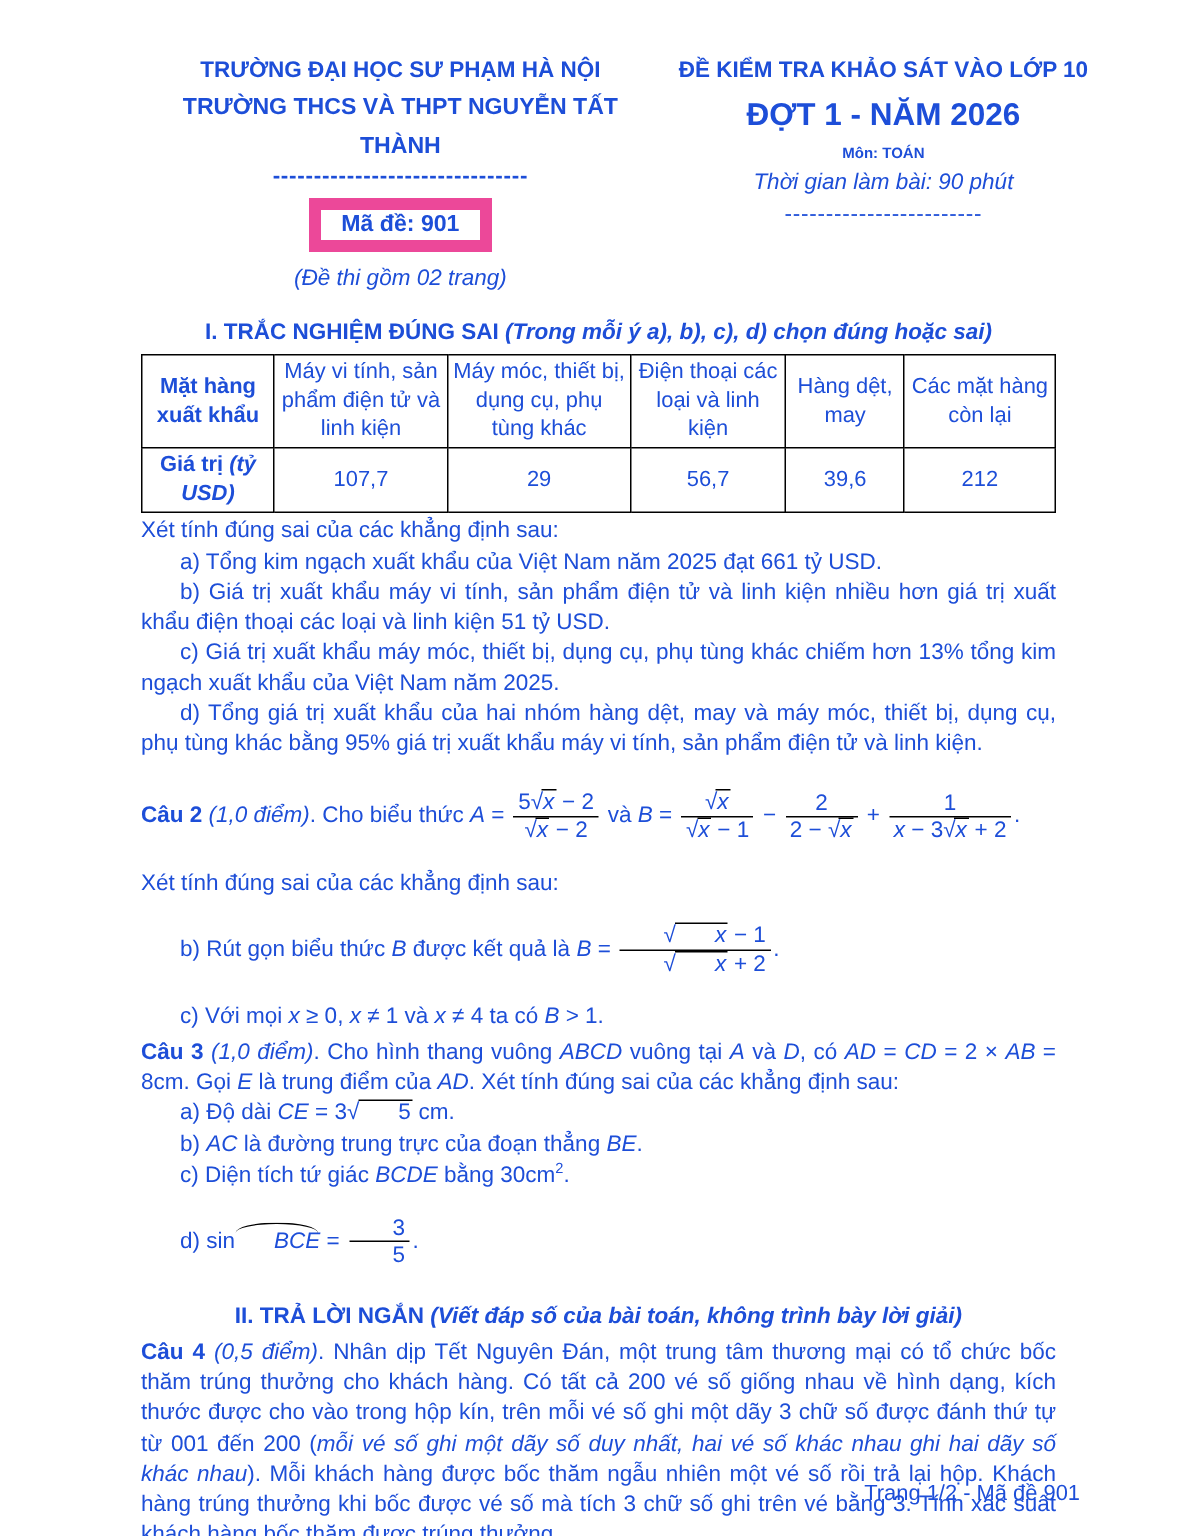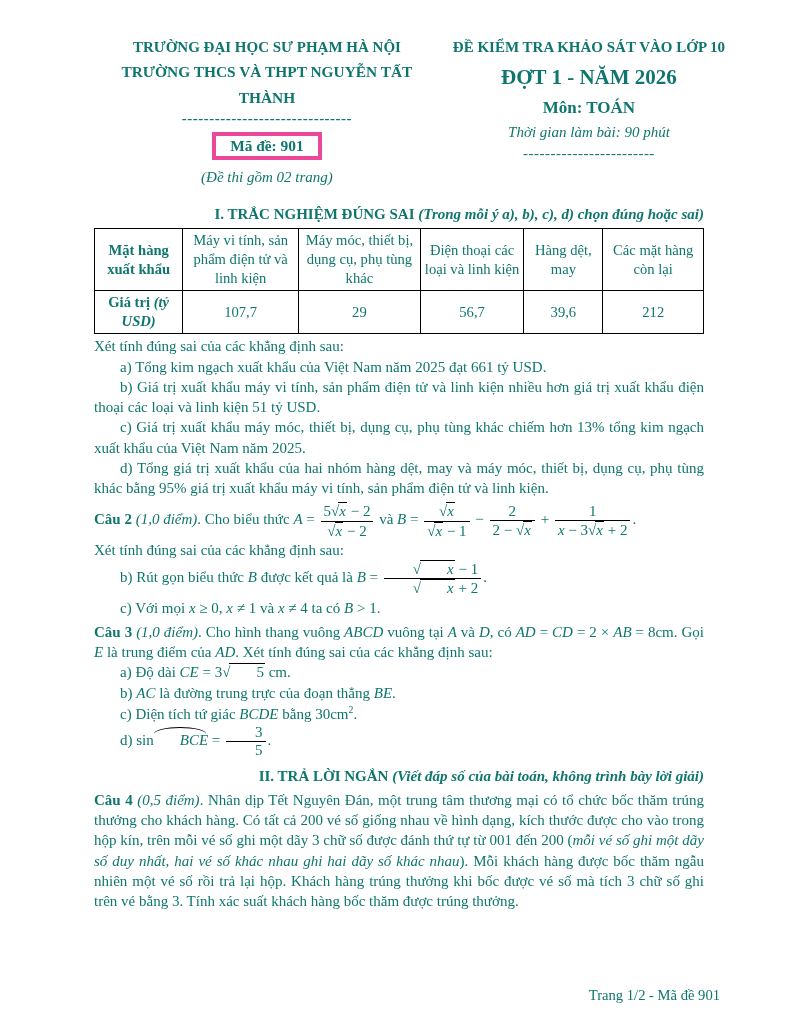--- a/index.html
+++ b/index.html
@@ -1,54 +1,54 @@
 <!DOCTYPE html>
 <html><head>
 <meta charset="utf-8">
 <style>
   *{margin:0;padding:0;box-sizing:border-box;}
   html,body{background:#ffffff;}
   .page{
     width:792px;height:1024px;margin:0 auto;background:#fff;position:relative;overflow:hidden;
-    font-family:Liberation Serif, serif;font-size:15px;color:#0f766e;
+    font-family:Liberation Sans, sans-serif;font-size:15px;color:#1d4ed8;
     padding:36px 88px 20px 94px;
   }
   .bold{font-weight:700;}
   .italic{font-style:italic;}
 
   
   .header{display:flex;justify-content:space-between;align-items:flex-start;margin-right:-34px;}
   .header-left{width:348px;text-align:center;}
   .header-right{width:300px;text-align:center;}
   .hl-line1{font-weight:700;font-size:15px;line-height:1.5;}
   .hl-line2{font-weight:700;font-size:15.4px;line-height:1.75;}
   .hl-dashes{font-weight:700;line-height:.85;letter-spacing:.5px;}
-  .made-box{display:inline-block;border:4px solid #ec4899;font-weight:700;font-size:15.4px;padding:1px 14px;margin-top:7px;}
+  .made-box{display:inline-block;border:8px solid #ec4899;font-weight:700;font-size:15.4px;padding:1px 14px;margin-top:7px;}
   .hl-note{font-style:italic;margin-top:9px;}
   .hr-line1{font-weight:700;font-size:15px;line-height:1.5;}
   .hr-line2{font-weight:700;font-size:21px;line-height:1.75;}
-  .hr-line3{font-weight:700;font-size:17px;line-height:1.5;}
+  .hr-line3{font-weight:700;font-size:10px;line-height:1.5;}
   .hr-line4{font-style:italic;line-height:1.55;}
   .hr-dashes{line-height:1.25;letter-spacing:.5px;}
 
   
   .body{margin-top:18px;}
   p{margin:0;line-height:1.35;text-align:justify;}
-  .sec-title{margin-top:6px;text-align:right;}
+  .sec-title{margin-top:6px;text-align:center;}
   .q-intro{margin-top:4px;}
   .item{text-indent:26px;}
 
   
   table.vals{border-collapse:collapse;width:100%;margin:4px 0 2px;font-size:14.6px;text-align:center;}
   table.vals th,table.vals td{border:1px solid #000;padding:2px 3px;vertical-align:middle;line-height:1.3;}
   table.vals th{font-weight:400;}
   table.vals .c0{font-weight:700;}
 
   
-  .frac{display:inline-flex;flex-direction:column;vertical-align:middle;text-align:center;margin:0 2px;}
+  .frac{display:inline-flex;flex-direction:column;vertical-align:middle;text-align:center;margin:16px 2px;}
   .fnum{display:block;border-bottom:1.3px solid #000;padding:0 3px;line-height:1.15;}
   .fden{display:block;padding:0 3px;line-height:1.15;}
   .sqrt{white-space:nowrap;}
   .rad{letter-spacing:-1px;}
   .radarg{display:inline-block;border-top:1.2px solid #000;line-height:1.12;padding:0 1px;}
   sup{font-size:.65em;}
   .hat{display:inline-block;position:relative;}
   .hat::before{content:"";position:absolute;left:0;right:2px;top:-3px;height:6px;
     border-top:1.5px solid #000;border-radius:50% 50% 0 0/100% 100% 0 0;}
 

